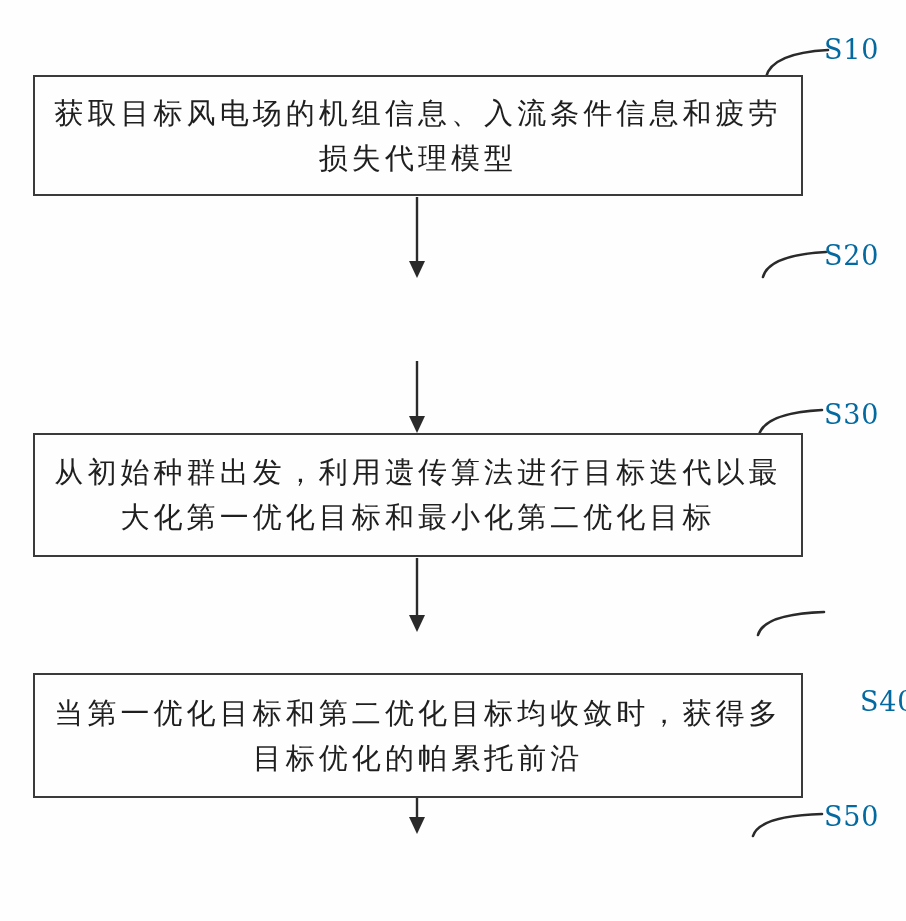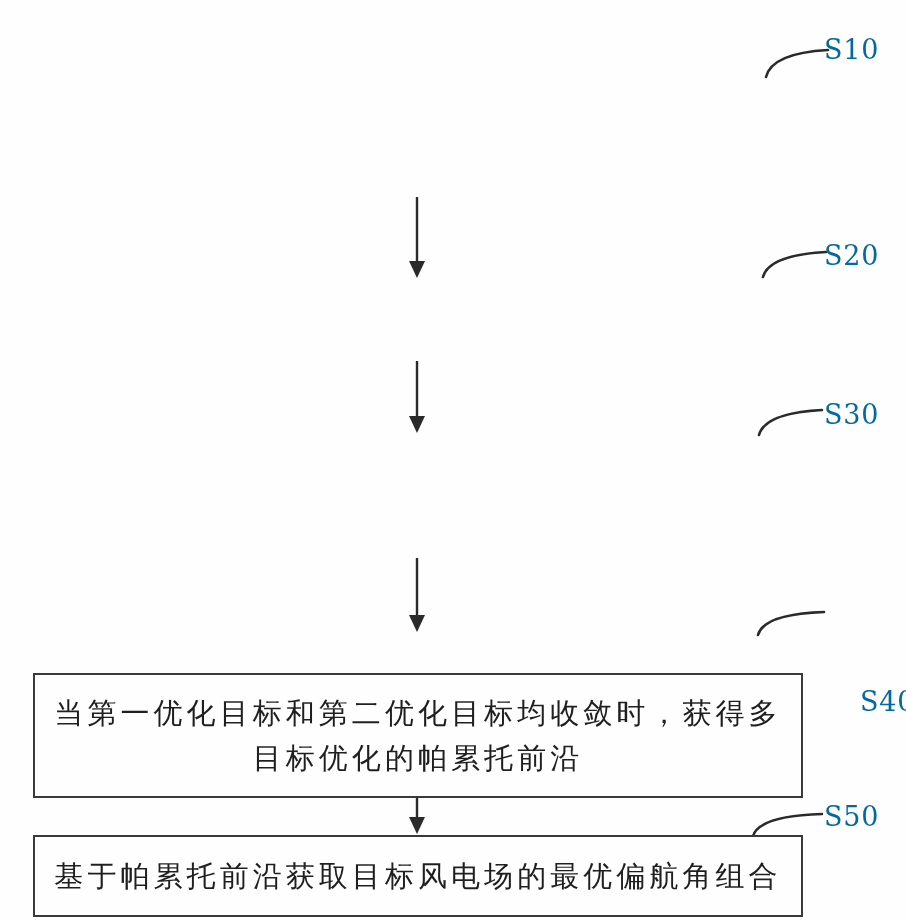--- a/index.html
+++ b/index.html
@@ -88,30 +88,33 @@
       <polygon points="409,817 425,817 417,834" stroke="none"></polygon>
     </g>
 
     <path d="M 766 77 Q 772 53 828 50" fill="none" stroke="#2a2a2a" stroke-width="2.6" stroke-linecap="round"></path>
     <path d="M 763 277 Q 769 255 826 252" fill="none" stroke="#2a2a2a" stroke-width="2.6" stroke-linecap="round"></path>
     <path d="M 759 435 Q 765 413 822 410" fill="none" stroke="#2a2a2a" stroke-width="2.6" stroke-linecap="round"></path>
     <path d="M 758 635 Q 764 614 824 612" fill="none" stroke="#2a2a2a" stroke-width="2.6" stroke-linecap="round"></path>
     <path d="M 753 836 Q 759 816 822 814" fill="none" stroke="#2a2a2a" stroke-width="2.6" stroke-linecap="round"></path>
   </svg>
 
+  <div class="proc-box box-1">
+    <span class="proc-text">获取目标风电场的机组信息、入流条件信息和疲劳损失代理模型</span>
+  </div>
 
 
+  <div class="proc-box box-3">
+    <span class="proc-text">从初始种群出发，利用遗传算法进行目标迭代以最大化第一优化目标和最小化第二优化目标</span>
+  </div>
 
   <div class="proc-box box-4">
     <span class="proc-text">当第一优化目标和第二优化目标均收敛时，获得多目标优化的帕累托前沿</span>
   </div>
 
-  <div class="proc-box box-5">
-    <span class="proc-text">基于帕累托前沿获取目标风电场的最优偏航角组合</span>
-  </div>
 
   <div class="step-label lbl-1">S10</div>
   <div class="step-label lbl-2">S20</div>
   <div class="step-label lbl-3">S30</div>
   <div class="step-label lbl-4">S40</div>
   <div class="step-label lbl-5">S50</div>
 
 </div>
 
 </body></html>

